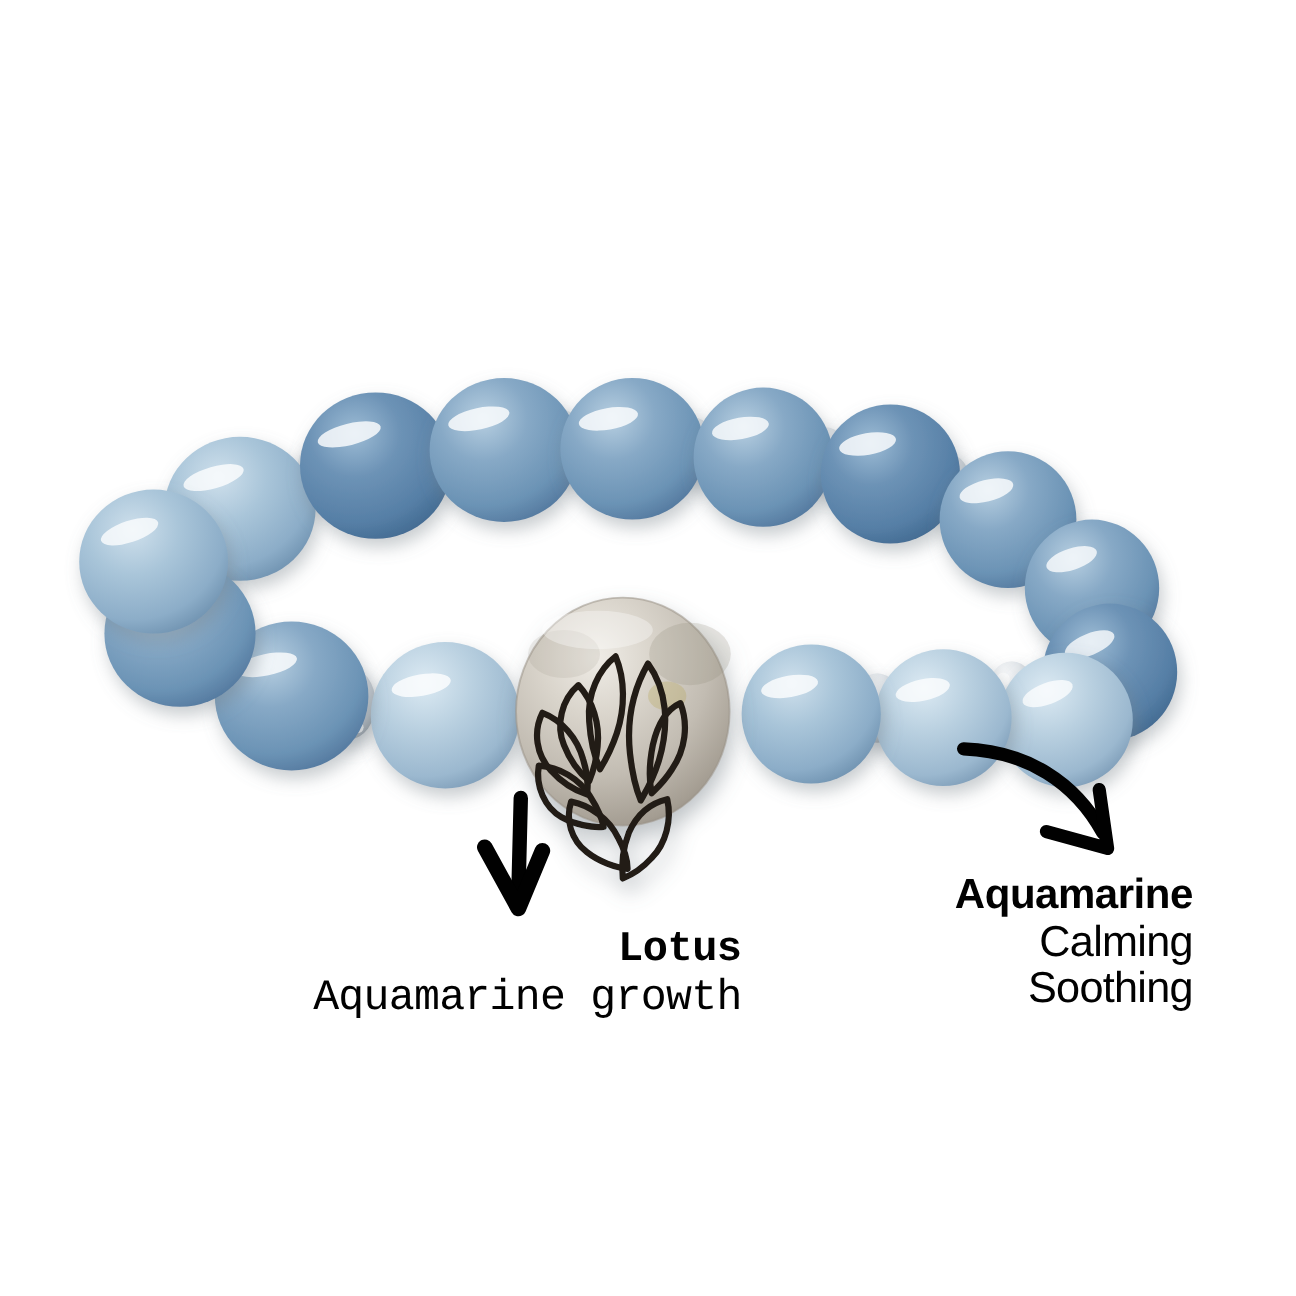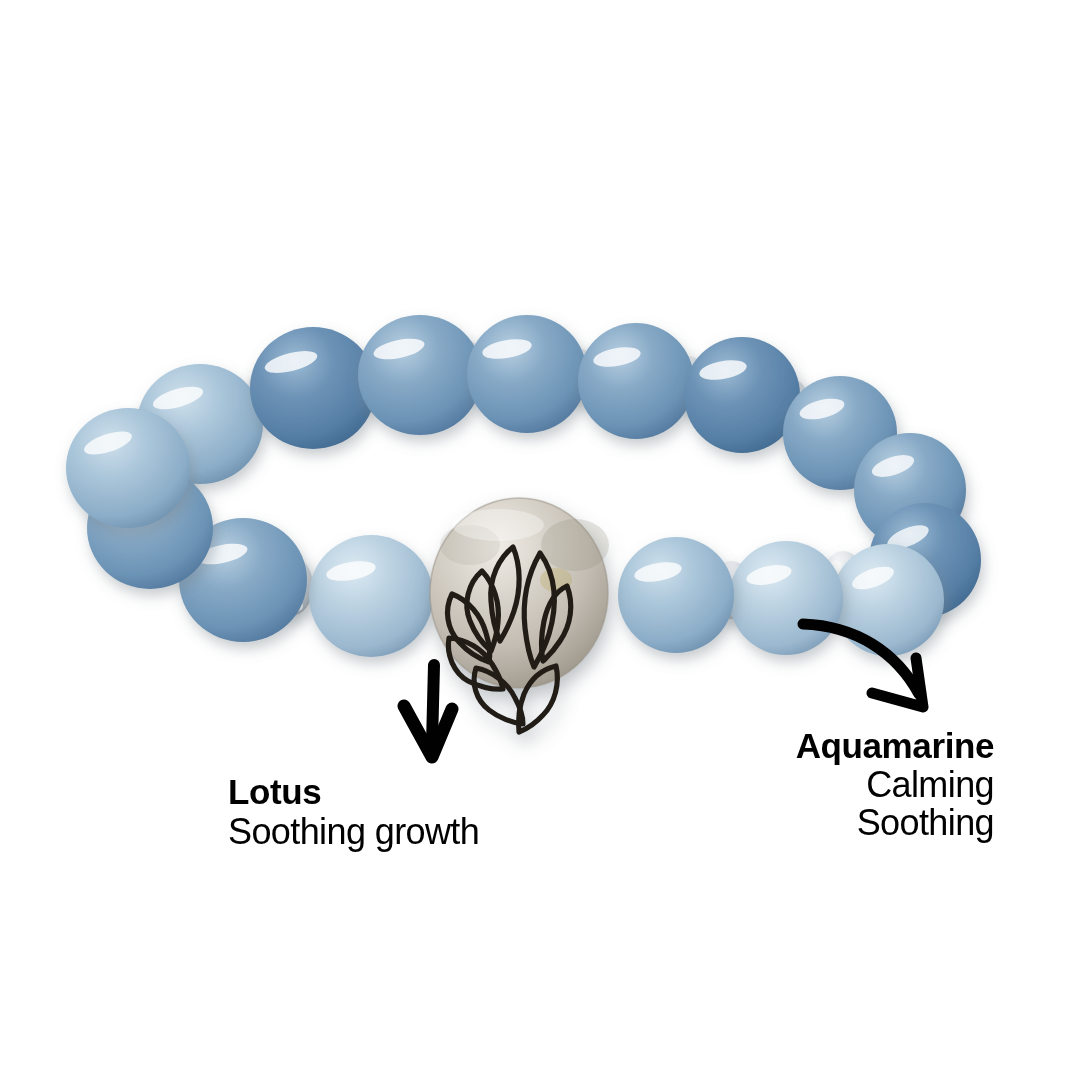--- a/index.html
+++ b/index.html
@@ -49,21 +49,22 @@
     font-weight: normal;
     font-size: 36px;
     letter-spacing: -0.6px;
     white-space: nowrap;
   }
 
   #callout-lotus {
     left: 228px;
     top: 773px;
     width: 390px;
-    text-align: left;
+    text-align: right;
+    font-family: Liberation Mono, monospace;
   }
   #callout-aquamarine {
     left: 712px;
     top: 727px;
     width: 282px;
     text-align: right;
   }
   #callout-aquamarine .callout-title {
     margin-bottom: 2px;
   }
@@ -302,21 +303,21 @@
 
       <g>
         <path d="M 803 624 C 856 626 896 652 919 694" stroke="#010101" stroke-width="11" stroke-linecap="round" fill="none"></path>
         <path d="M 872 693 L 923 707 L 916 658" stroke="#010101" stroke-width="11" stroke-linecap="round" stroke-linejoin="round" fill="none"></path>
       </g>
     </svg>
   </div>
 
   <div class="callout" id="callout-lotus">
     <div class="callout-title">Lotus</div>
-    <div class="callout-line">Soothing growth</div>
+    <div class="callout-line">Aquamarine growth</div>
   </div>
 
   <div class="callout" id="callout-aquamarine">
     <div class="callout-title">Aquamarine</div>
     <div class="callout-line">Calming</div>
     <div class="callout-line">Soothing</div>
   </div>
 
 </div>
 

